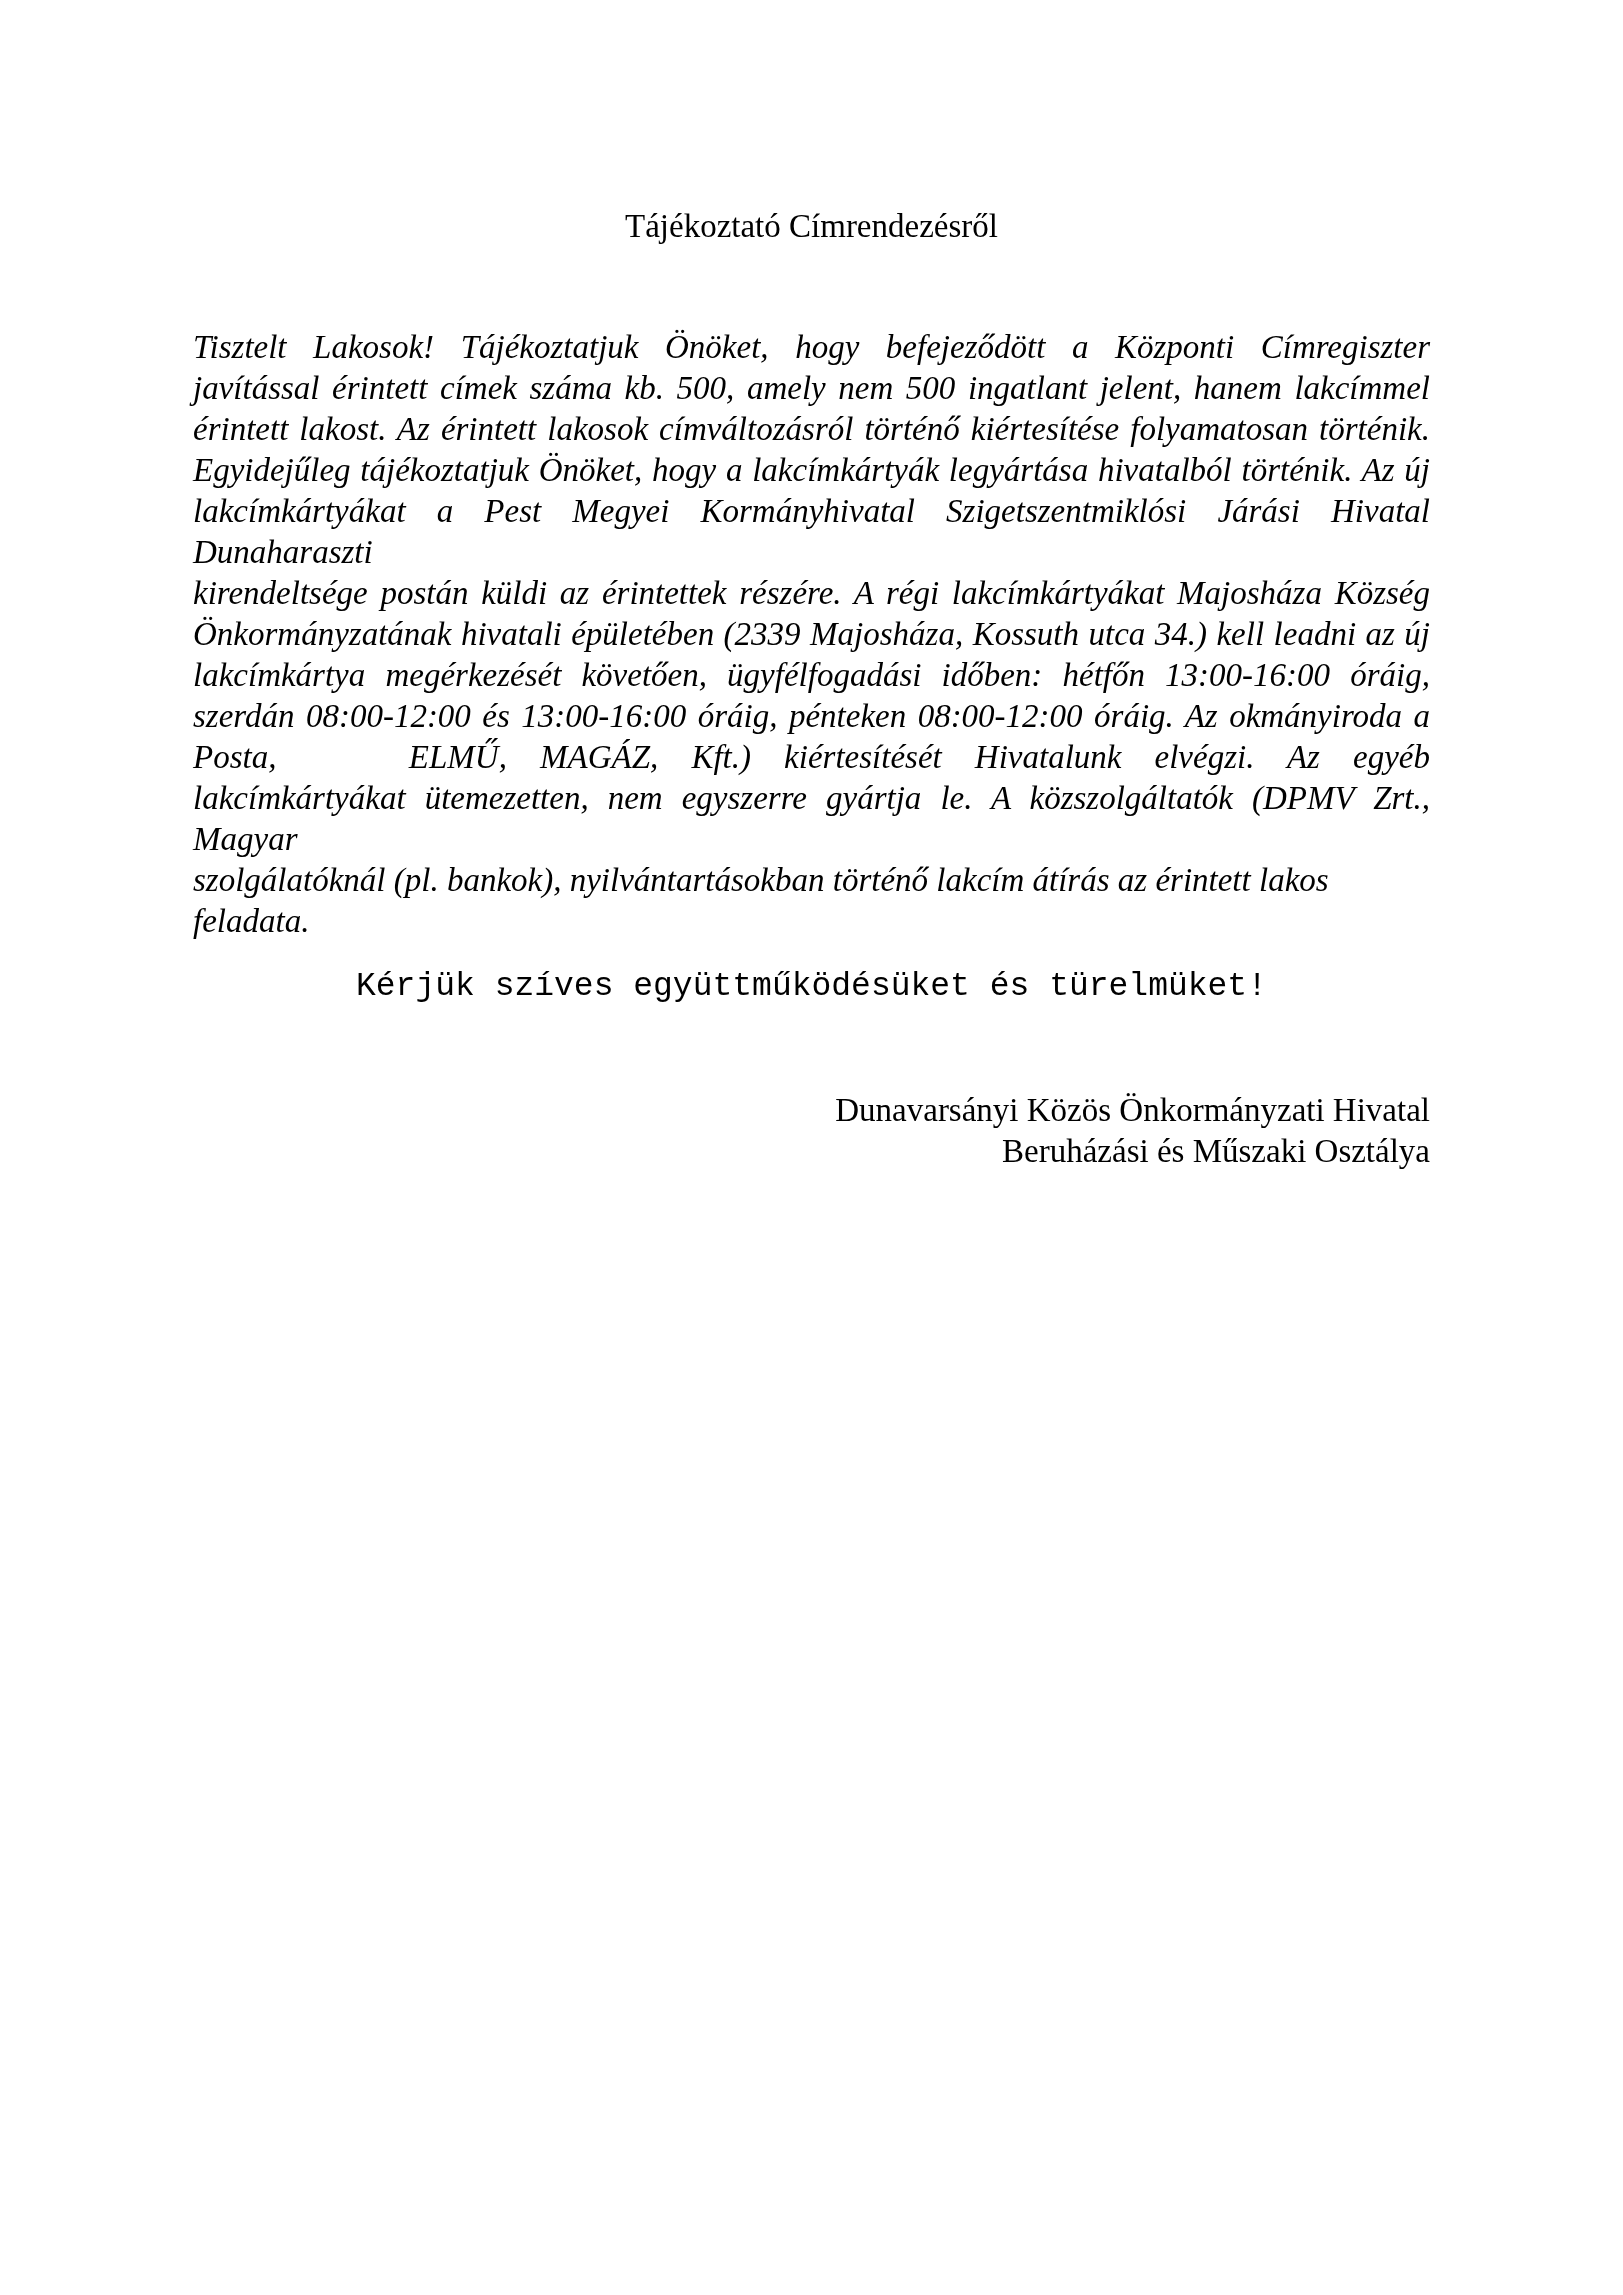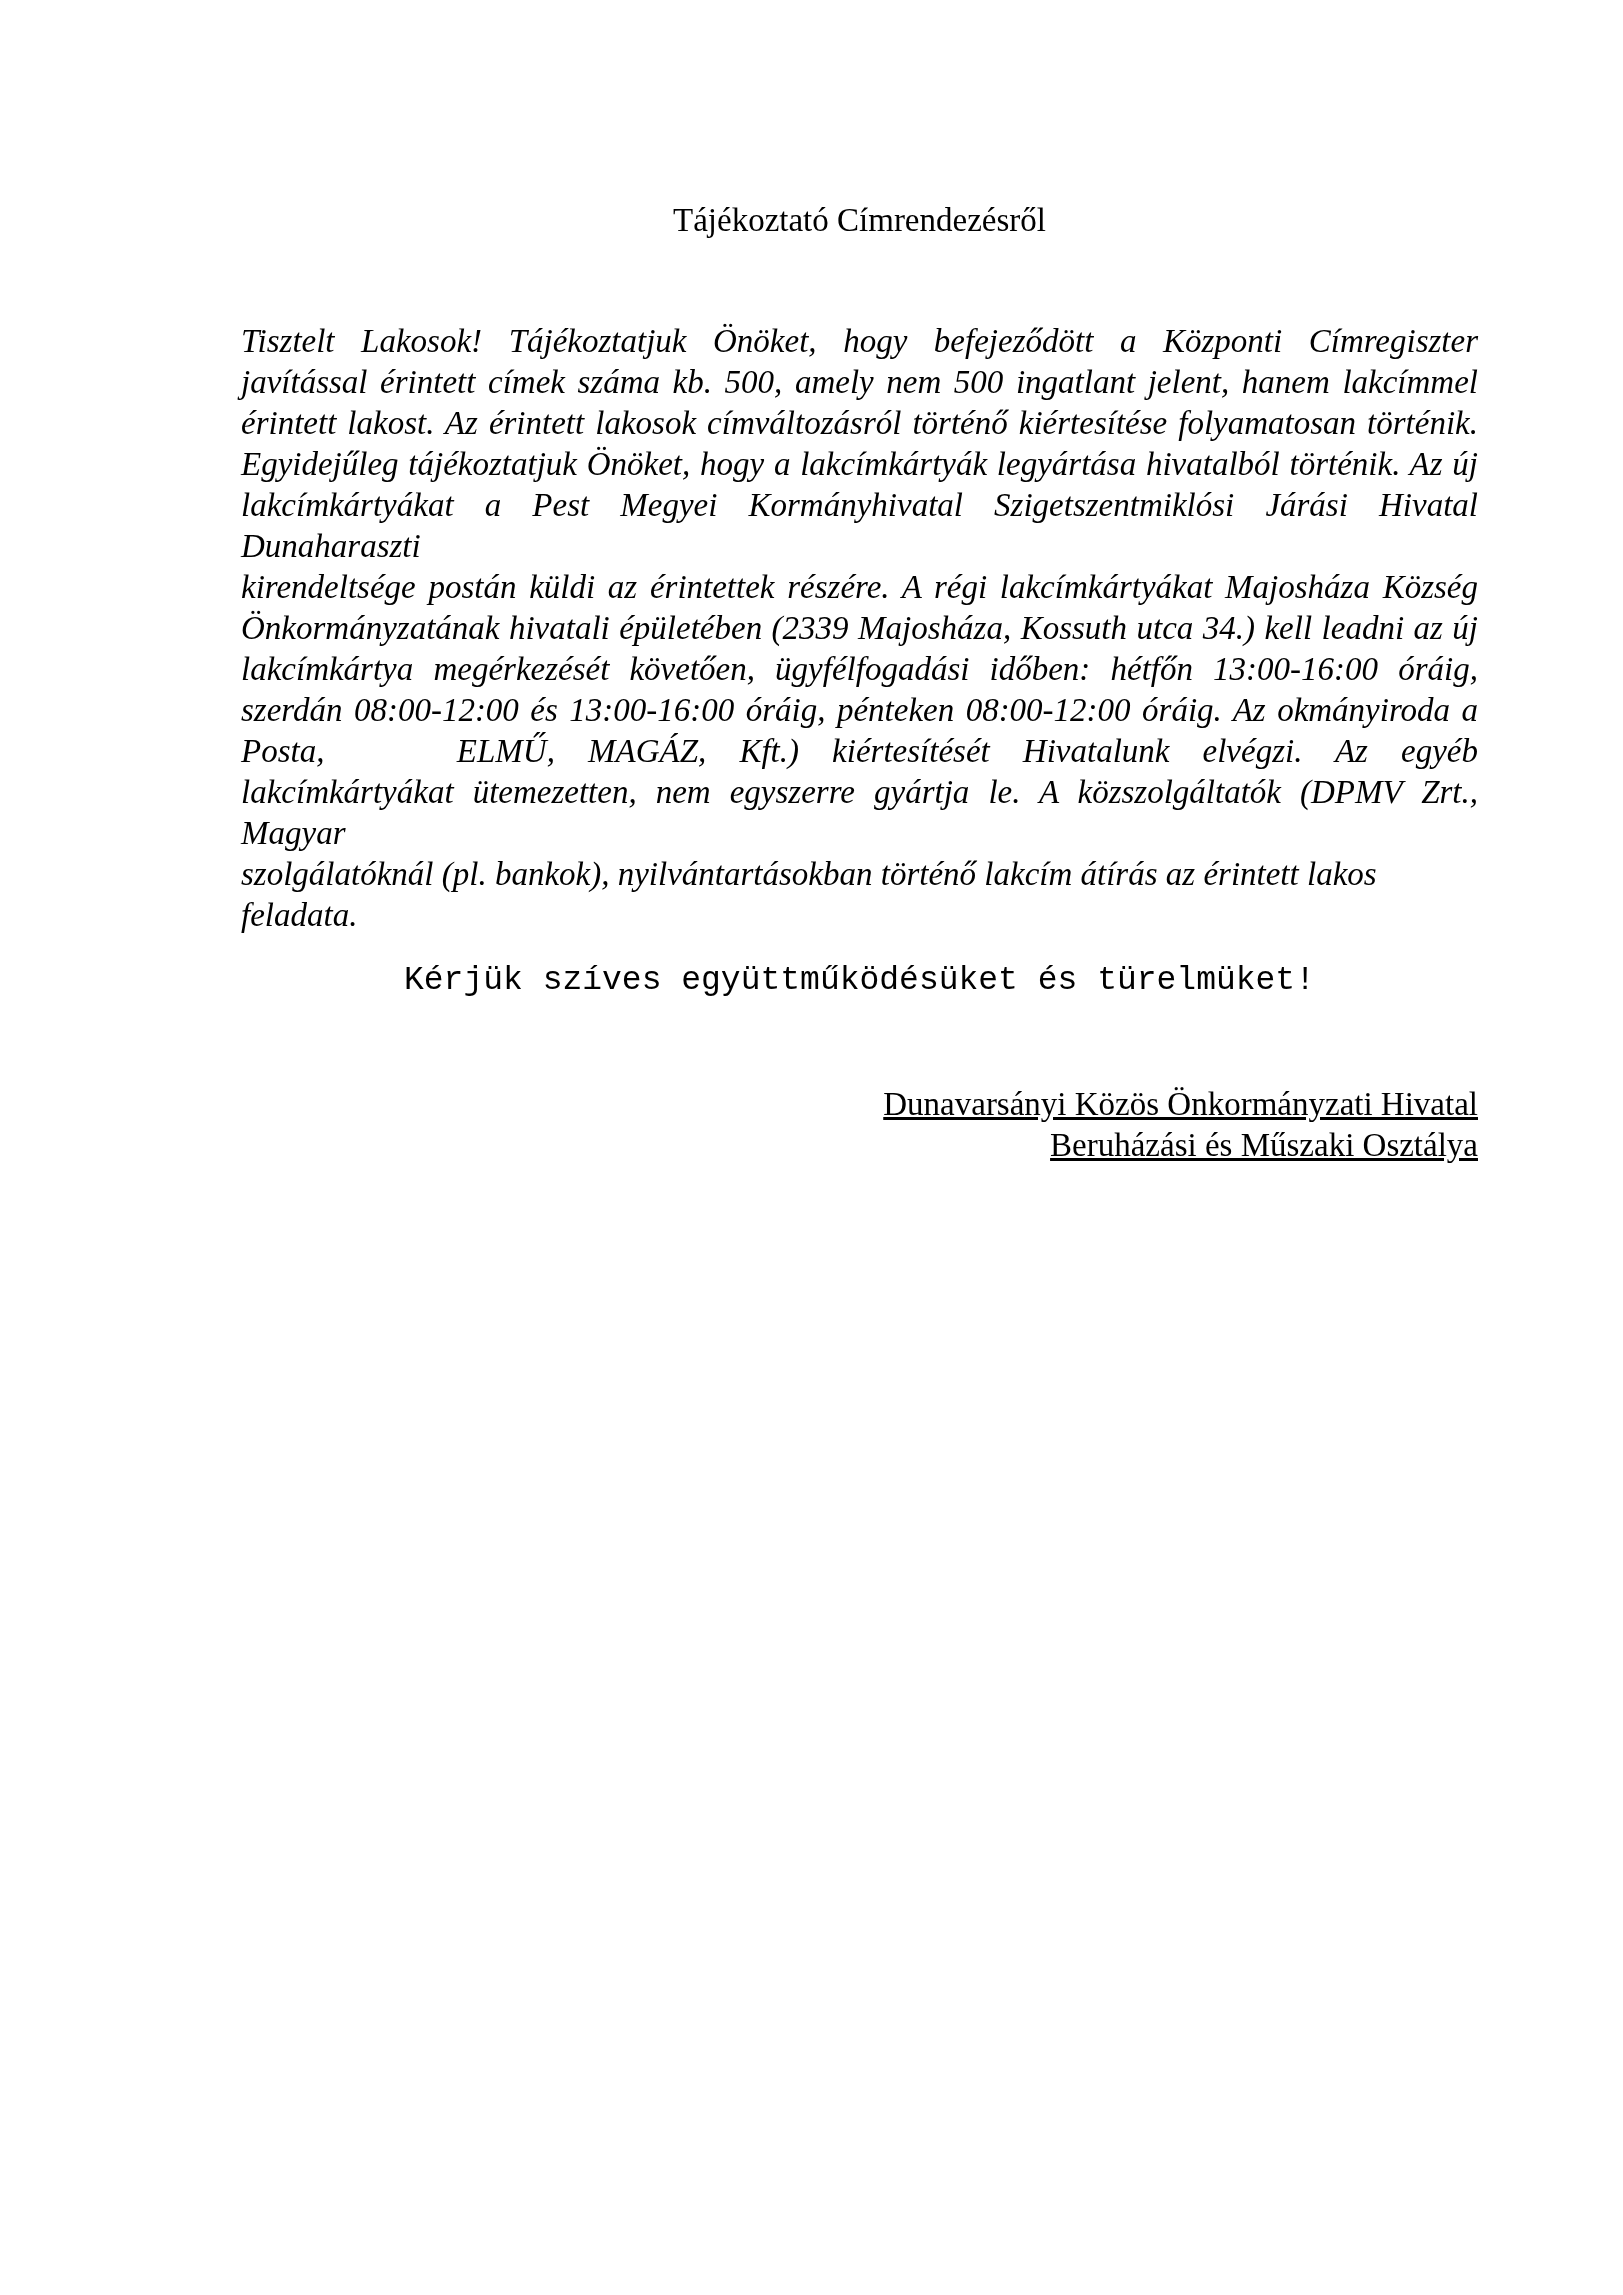--- a/index.html
+++ b/index.html
@@ -17,23 +17,22 @@
     color: #000000;
     font-family: "Liberation Serif", "DejaVu Serif", serif;
     font-size: 33px;
     line-height: 41px;
     overflow: hidden;
   }
 
   .content {
     position: absolute;
     left: 193px;
-    top: 4px;
+    top: 10px;
     width: 1237px;
-    margin-left: 48px;
   }
 
   .doc-title {
     margin-top: 196px;
     font-size: 33px;
     font-weight: normal;
     text-align: center;
   }
 
   .body-paragraph {
@@ -55,21 +54,20 @@
   }
 
   .closing-line {
     margin-top: 23.6px;
     text-align: center;
     font-family: Liberation Mono, monospace;
   }
 
   .signature-block {
     margin-top: 83px;
-    text-decoration: underline;
   }
 
   .signature-block .line,
   .signature-block .line.line-last {
     text-align: right;
     text-align-last: right;
     white-space: pre-wrap;
   }
 </style>
 </head>

